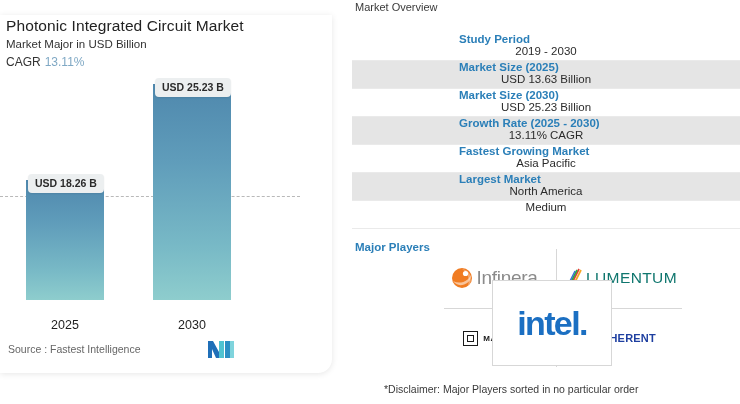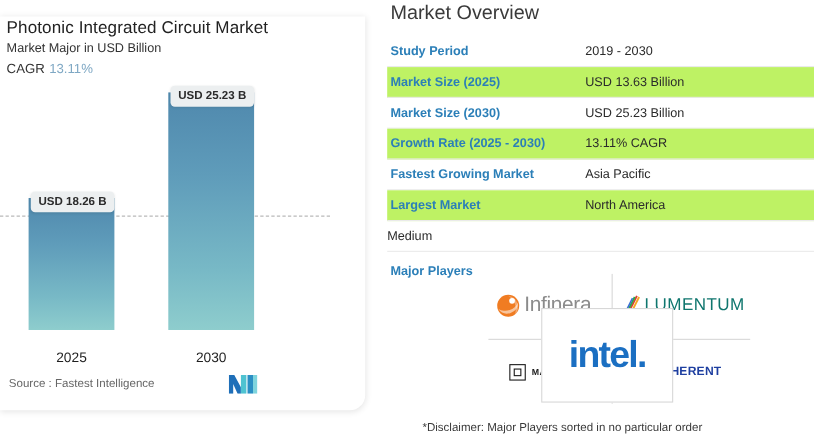--- a/index.html
+++ b/index.html
@@ -71,28 +71,28 @@
   }
   .mordor-logo {
     position: absolute; left: 208px; top: 326px;
     width: 26px; height: 17px;
   }
 
   
   .right-panel { position: absolute; left: 352px; top: 0; width: 388px; height: 404px; }
   .overview-title {
     position: absolute; left: 3px; top: 1px;
-    font-size: 18px; color: #3a3a3a;
+    font-size: 11px; color: #3a3a3a;
   }
   .table { position: absolute; left: 0; top: 33px; width: 388px; }
   .trow {
     position: relative; display: flex; align-items: center;
-    height: 28px; border-bottom: 1px solid #eaeaea;
-  }
-  .trow.alt { background: #bef264; }
+    height: 28px; border-bottom: 1px solid #eaeaea; flex-direction: column;
+  }
+  .trow.alt { background: #e5e5e5; }
   .tkey {
     width: 180px; padding-left: 3px;
     font-size: 11.5px; color: #2b7fb8; font-weight: bold;
   }
   .tval { font-size: 11.5px; color: #2b2b2b; }
 
   .major-players-label {
     position: absolute; left: 3px; top: 241px;
     font-size: 11.5px; color: #2b7fb8; font-weight: bold;
   }

